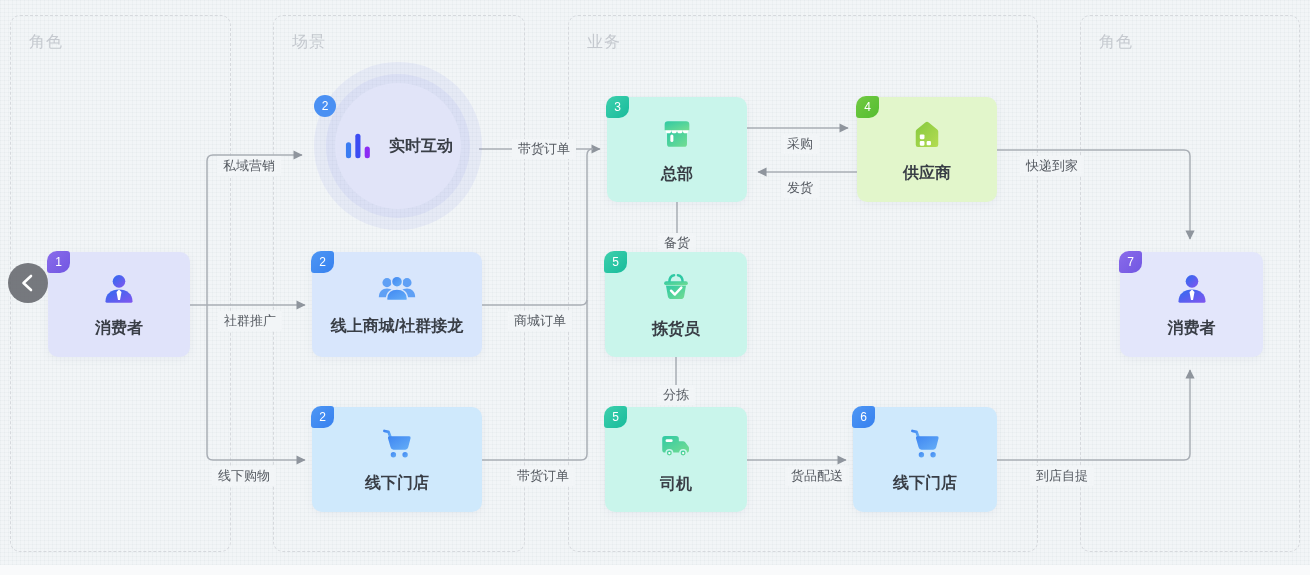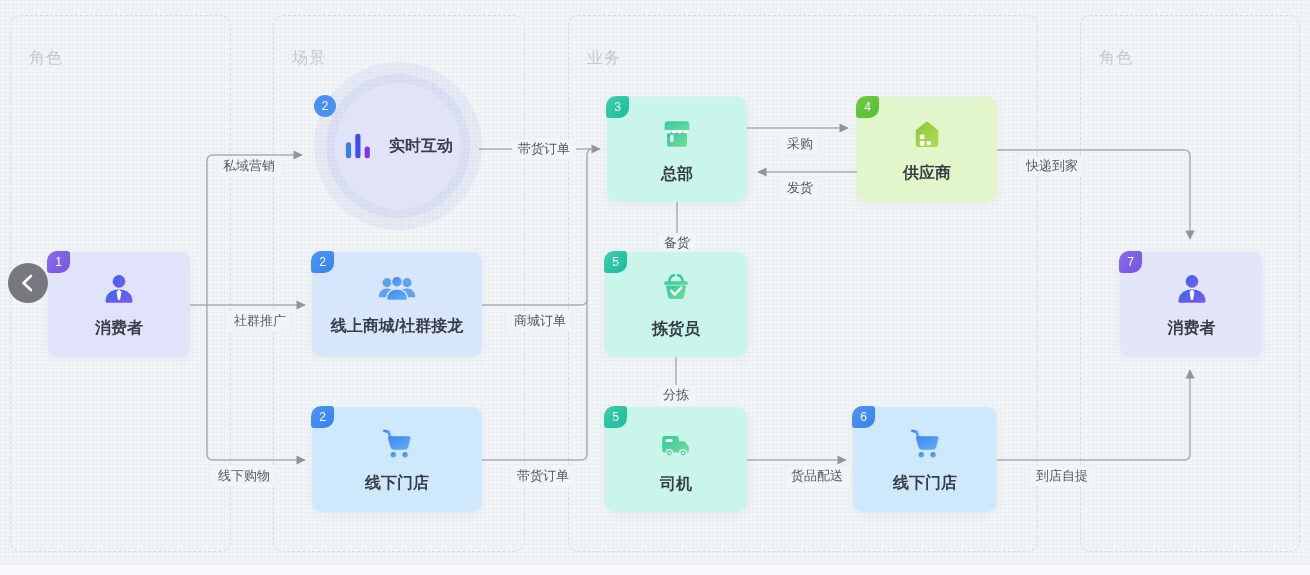--- a/index.html
+++ b/index.html
@@ -9,21 +9,21 @@
     background-color:#f2f5f7;
     background-image:
       linear-gradient(rgba(150,162,178,0.06) 1px, transparent 1px),
       linear-gradient(90deg, rgba(150,162,178,0.06) 1px, transparent 1px);
     background-size:4px 4px;
   }
   .section{
     position:absolute;border:1.5px dashed #d6d9dd;border-radius:10px;
   }
   .section-label{
-    position:absolute;top:16px;left:18px;font-size:16px;color:#c5c9cf;letter-spacing:1px;margin-top:16px;
+    position:absolute;top:16px;left:18px;font-size:16px;color:#c5c9cf;letter-spacing:1px;
   }
   .node{
     position:absolute;border-radius:10px;
     display:flex;flex-direction:column;align-items:center;justify-content:center;gap:11px;
     box-shadow:0 2px 8px rgba(110,130,165,0.08);
   }
   .node-label{font-size:16px;font-weight:600;color:#393e46;white-space:nowrap;}
   .badge{
     position:absolute;top:-1px;left:-1px;width:23px;height:22px;
     border-radius:10px 3px 10px 3px;color:#fff;font-size:12px;
@@ -117,21 +117,21 @@
     <path d="M857 172 H758" marker-end="url(#arrow)"></path>
     <path d="M677 202 V243" marker-end="url(#arrow)"></path>
     <path d="M676 357 V399" marker-end="url(#arrow)"></path>
     <path d="M747 460 H846" marker-end="url(#arrow)"></path>
     <path d="M997 150 H1184 Q1190 150 1190 156 V239" marker-end="url(#arrow)"></path>
     <path d="M997 460 H1184 Q1190 460 1190 454 V370" marker-end="url(#arrow)"></path>
   </g>
 </svg>
 
 <div class="edge-label" style="left:249px;top:150px">私域营销</div>
-<div class="edge-label" style="left:260px;top:305px">社群推广</div>
+<div class="edge-label" style="left:250px;top:305px">社群推广</div>
 <div class="edge-label" style="left:244px;top:460px">线下购物</div>
 <div class="edge-label" style="left:544px;top:133px">带货订单</div>
 <div class="edge-label" style="left:540px;top:305px">商城订单</div>
 <div class="edge-label" style="left:543px;top:460px">带货订单</div>
 <div class="edge-label" style="left:800px;top:128px">采购</div>
 <div class="edge-label" style="left:800px;top:172px">发货</div>
 <div class="edge-label" style="left:677px;top:227px">备货</div>
 <div class="edge-label" style="left:676px;top:379px">分拣</div>
 <div class="edge-label" style="left:817px;top:460px">货品配送</div>
 <div class="edge-label" style="left:1052px;top:150px">快递到家</div>

